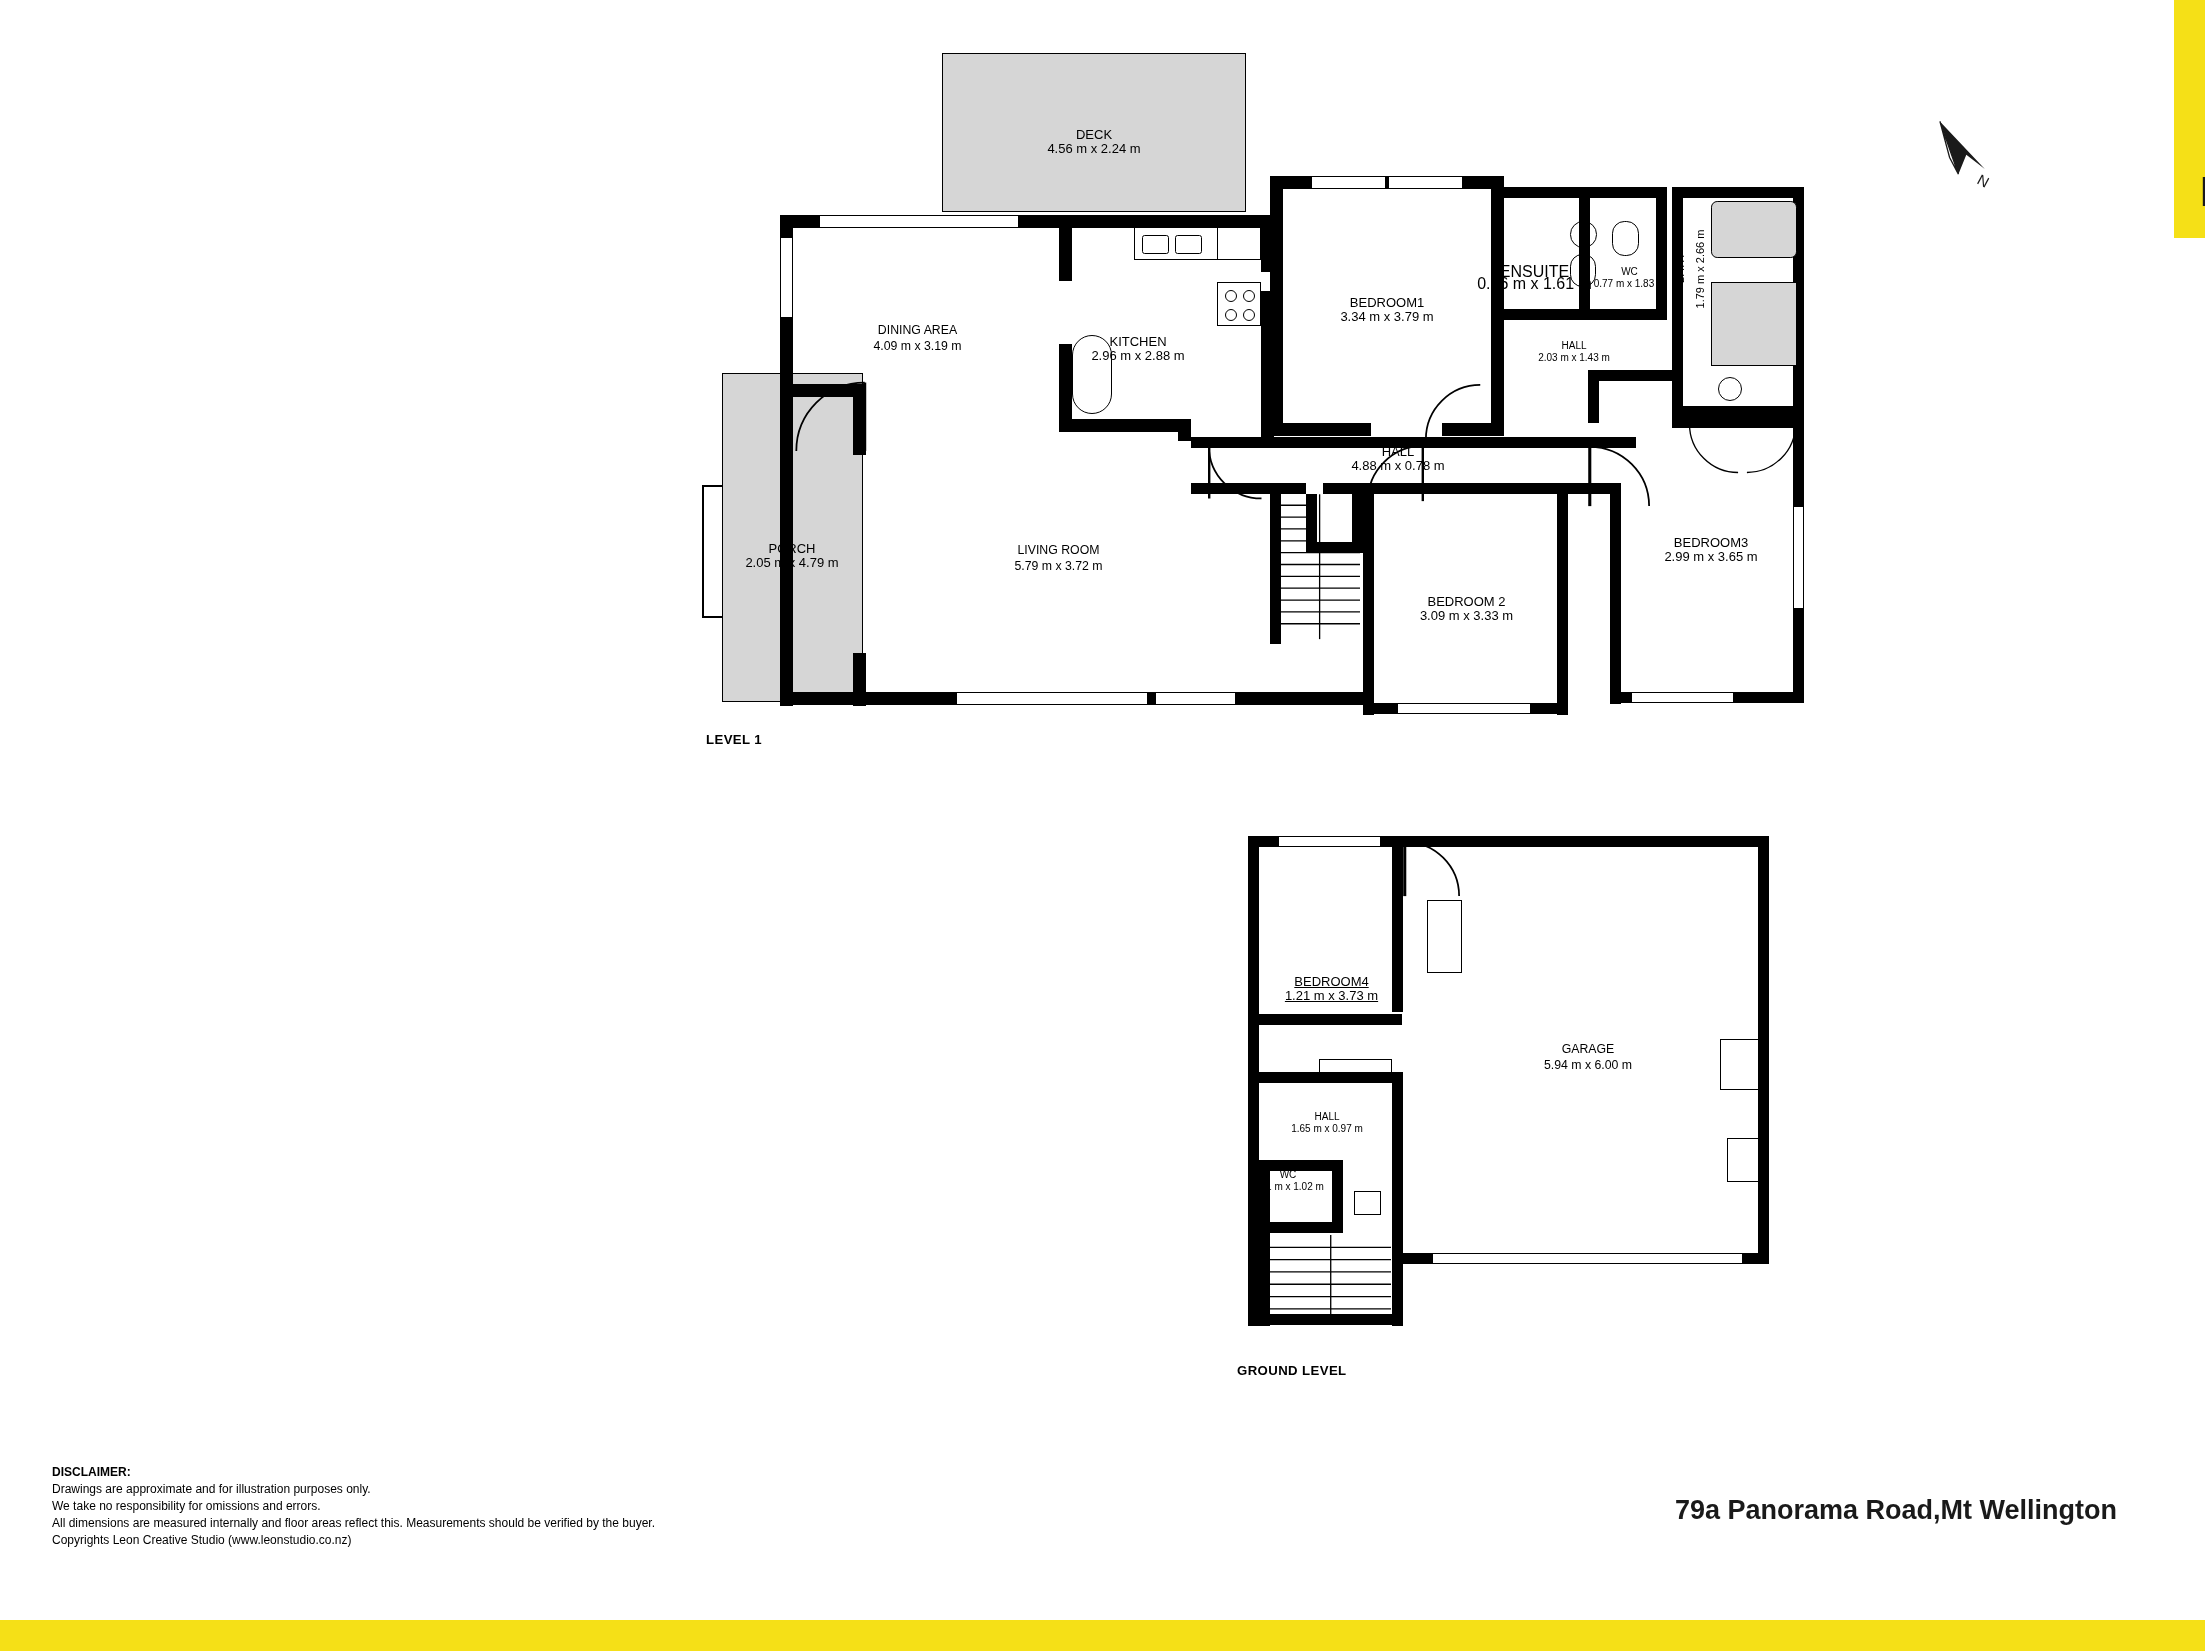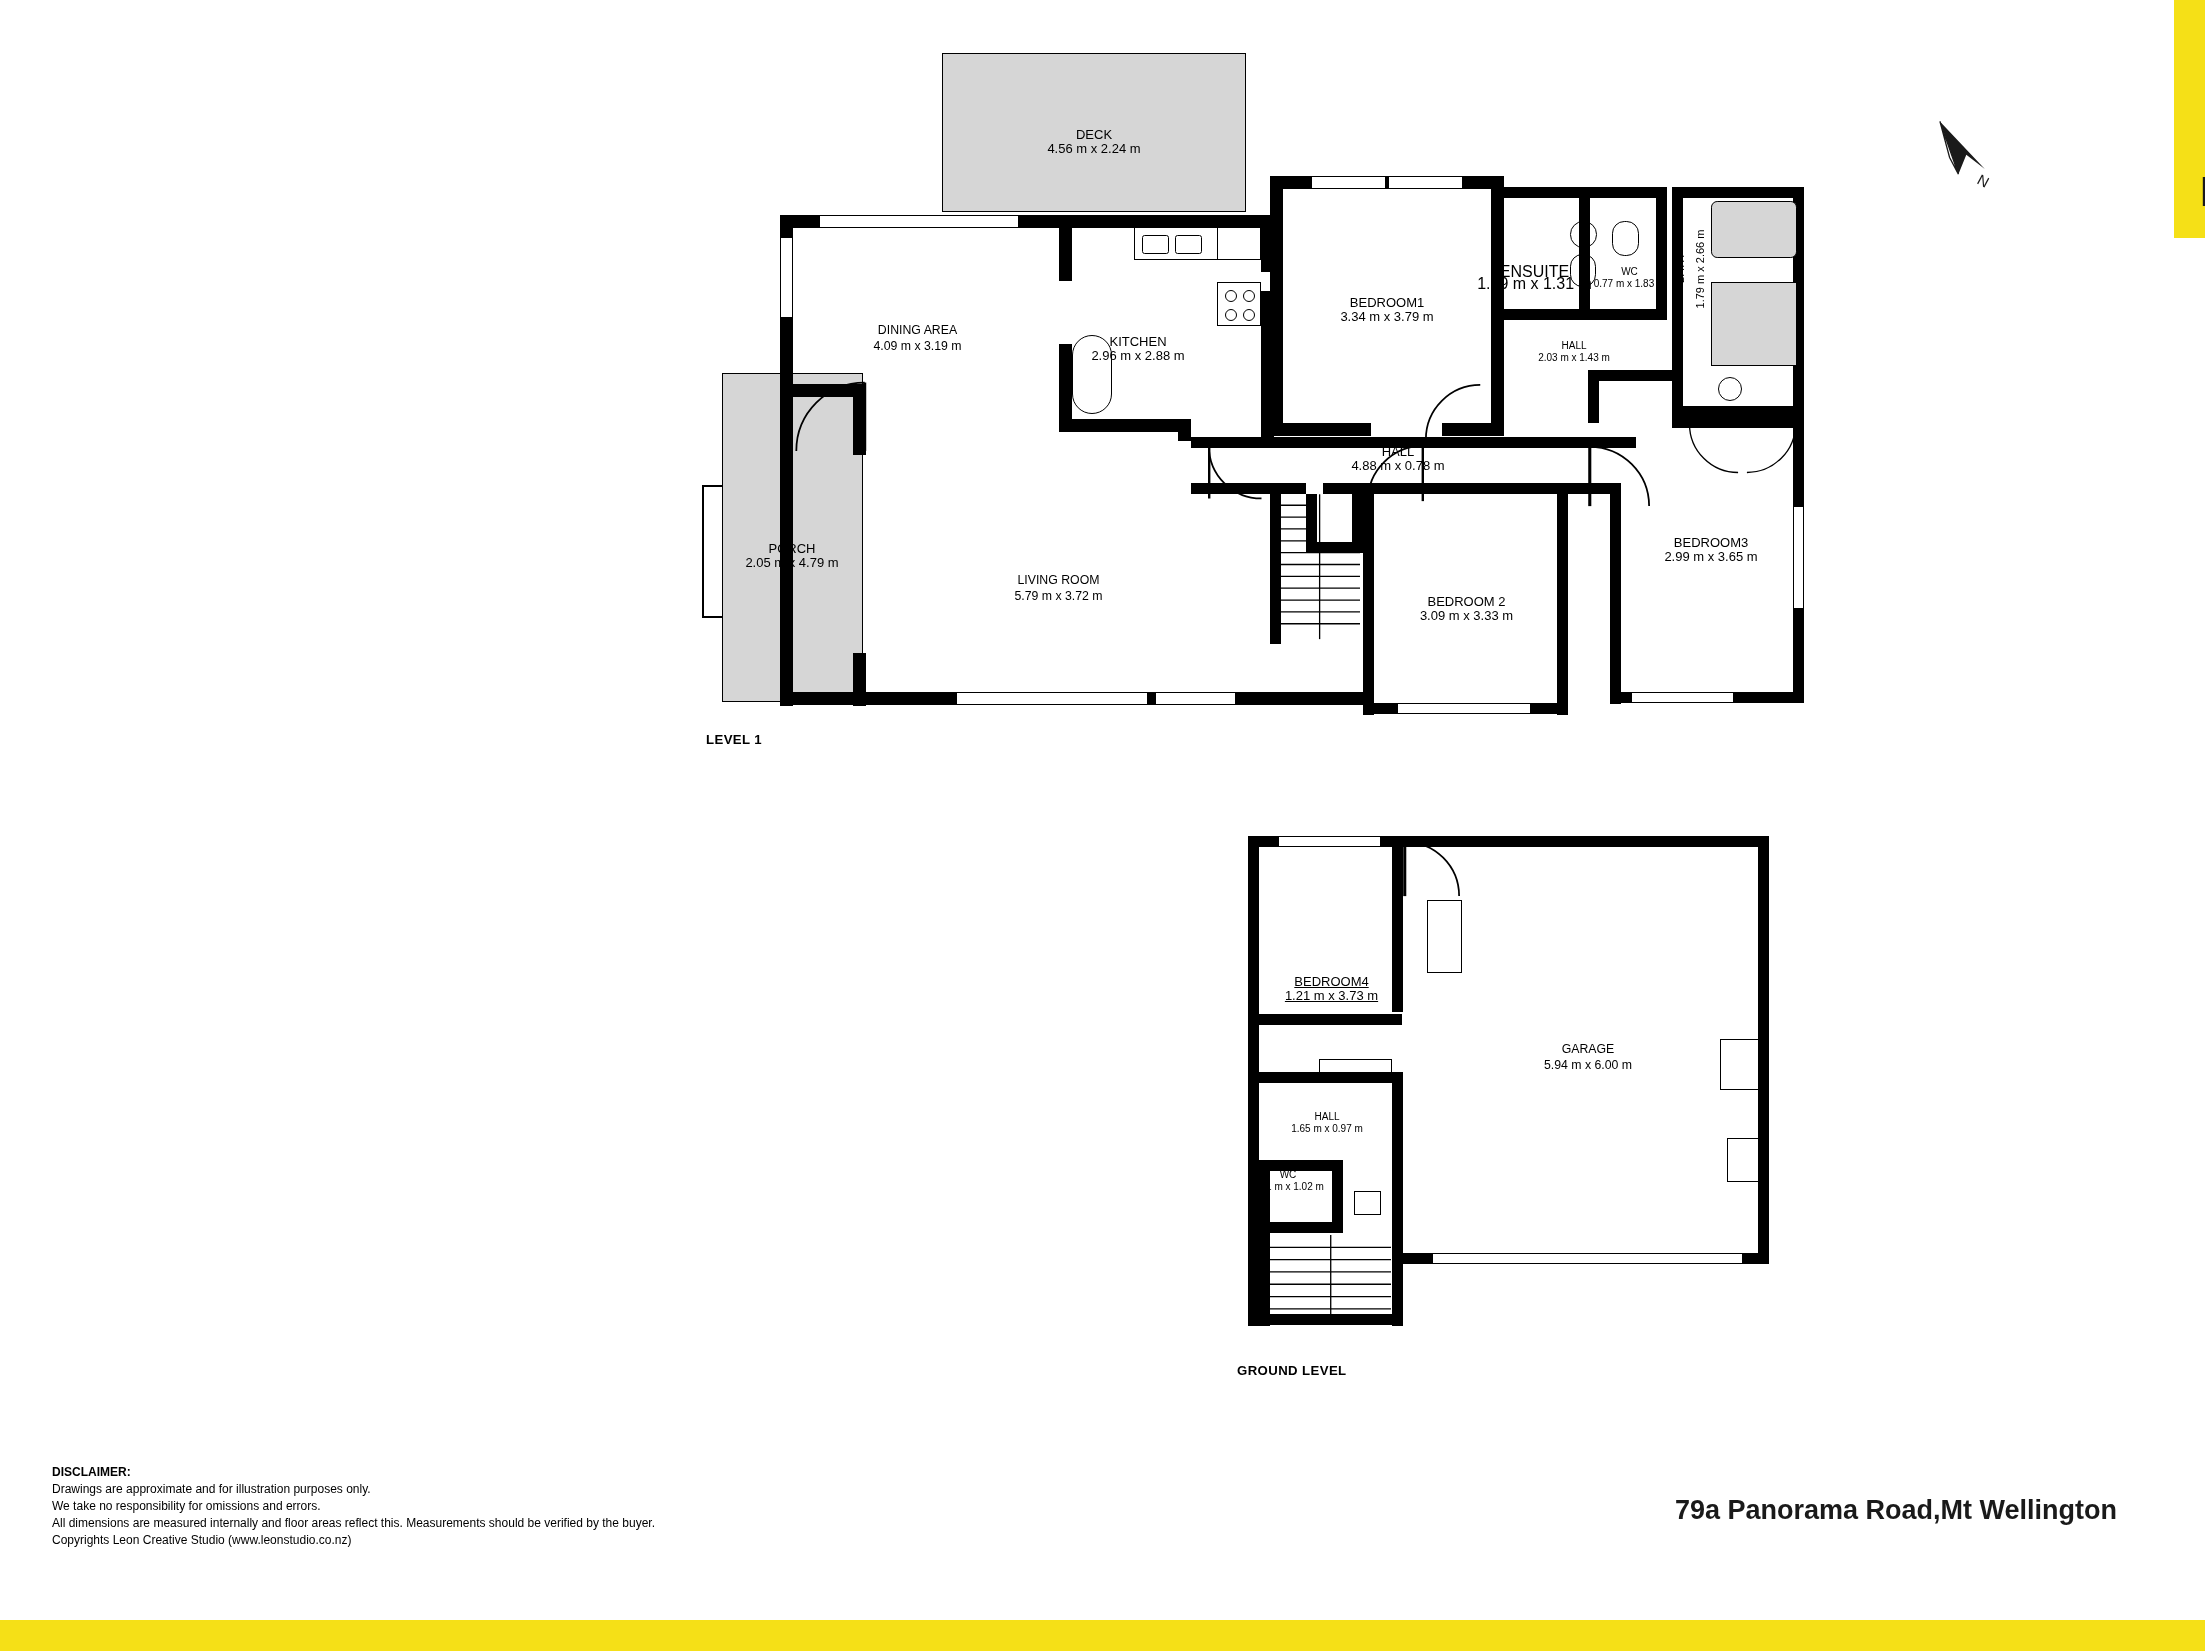--- a/index.html
+++ b/index.html
@@ -224,21 +224,21 @@
   </div>
 
   <div class="wall" style="left:1491px; top:187px; width:137px; height:11px;"></div>
   <div class="wall" style="left:1491px; top:187px; width:11px; height:132px;"></div>
   <div class="wall" style="left:1579px; top:187px; width:11px; height:132px;"></div>
   <div class="wall" style="left:1491px; top:309px; width:99px; height:11px;"></div>
   <div class="thin2" style="left:1570px; top:221px; width:26.5px; height:26.5px; border-radius:50%;"></div>
   <div class="thin2" style="left:1570px; top:254px; width:25.6px; height:33px; border-radius:12.3px;"></div>
   <div class="room-label" style="left:1473px; top:266px; width:123px; font-size:16px; line-height:12.3px;">
     <span class="name">ENSUITE</span>
-    <span class="dims">1.69 m x 1.31 m</span>
+    <span class="dims">0.86 m x 1.61 m</span>
   </div>
 
   <div class="wall" style="left:1590px; top:187px; width:77px; height:11px;"></div>
   <div class="wall" style="left:1656px; top:187px; width:11px; height:132px;"></div>
   <div class="wall" style="left:1590px; top:309px; width:77px; height:11px;"></div>
   <div class="thin2" style="left:1612px; top:221px; width:26.5px; height:35px; border-radius:12.3px;"></div>
   <div class="room-label" style="left:1579px; top:266px; width:101px; font-size:10px; line-height:12.3px;">
     <span class="name">WC</span>
     <span class="dims">0.77 m x 1.83 m</span>
   </div>
@@ -300,21 +300,21 @@
     <span class="name">BEDROOM3</span>
     <span class="dims">2.99 m x 3.65 m</span>
   </div>
 
   <svg style="position:absolute; left:1685px; top:423px; width:115px; height:53px;" viewBox="0 0 260 120" width="115" height="53">
     <path d="M10,2 A110,110 0 0 0 120,112" fill="none" stroke="#000" stroke-width="3"></path>
     <path d="M250,2 A110,110 0 0 1 140,112" fill="none" stroke="#000" stroke-width="3"></path>
     <line x1="10" y1="2" x2="250" y2="2" stroke="#000" stroke-width="5"></line>
   </svg>
 
-  <div class="room-label" style="left:935px; top:572px; width:247px; font-size:12.3px; line-height:16px;">
+  <div class="room-label" style="left:935px; top:542px; width:247px; font-size:12.3px; line-height:16px;">
     <span class="name">LIVING ROOM</span>
     <span class="dims">5.79 m x 3.72 m</span>
   </div>
 
   <div class="room-label" style="left:807px; top:322px; width:221px; font-size:12.3px; line-height:16px;">
     <span class="name">DINING AREA</span>
     <span class="dims">4.09 m x 3.19 m</span>
   </div>
 
   <div class="room-label" style="left:1072px; top:335px; width:132px;">

